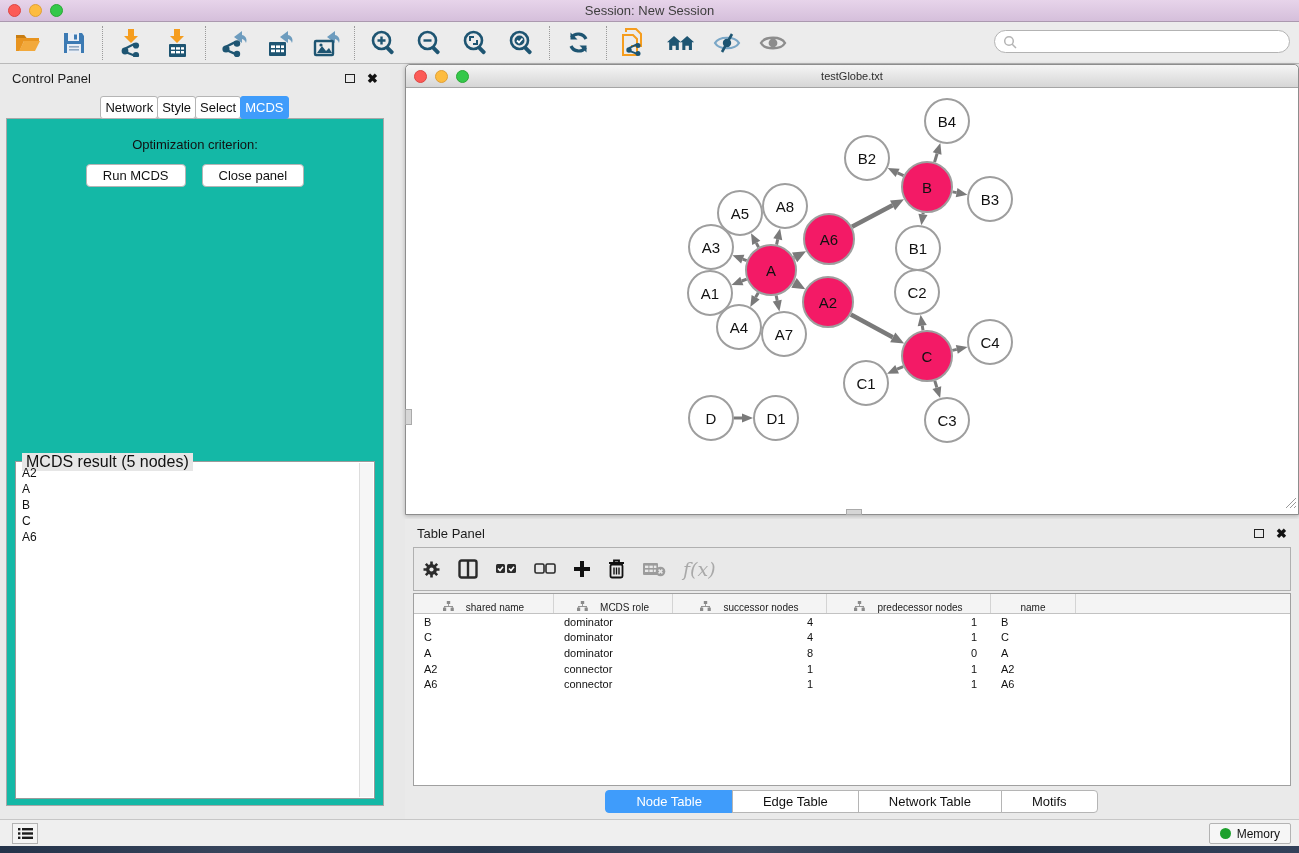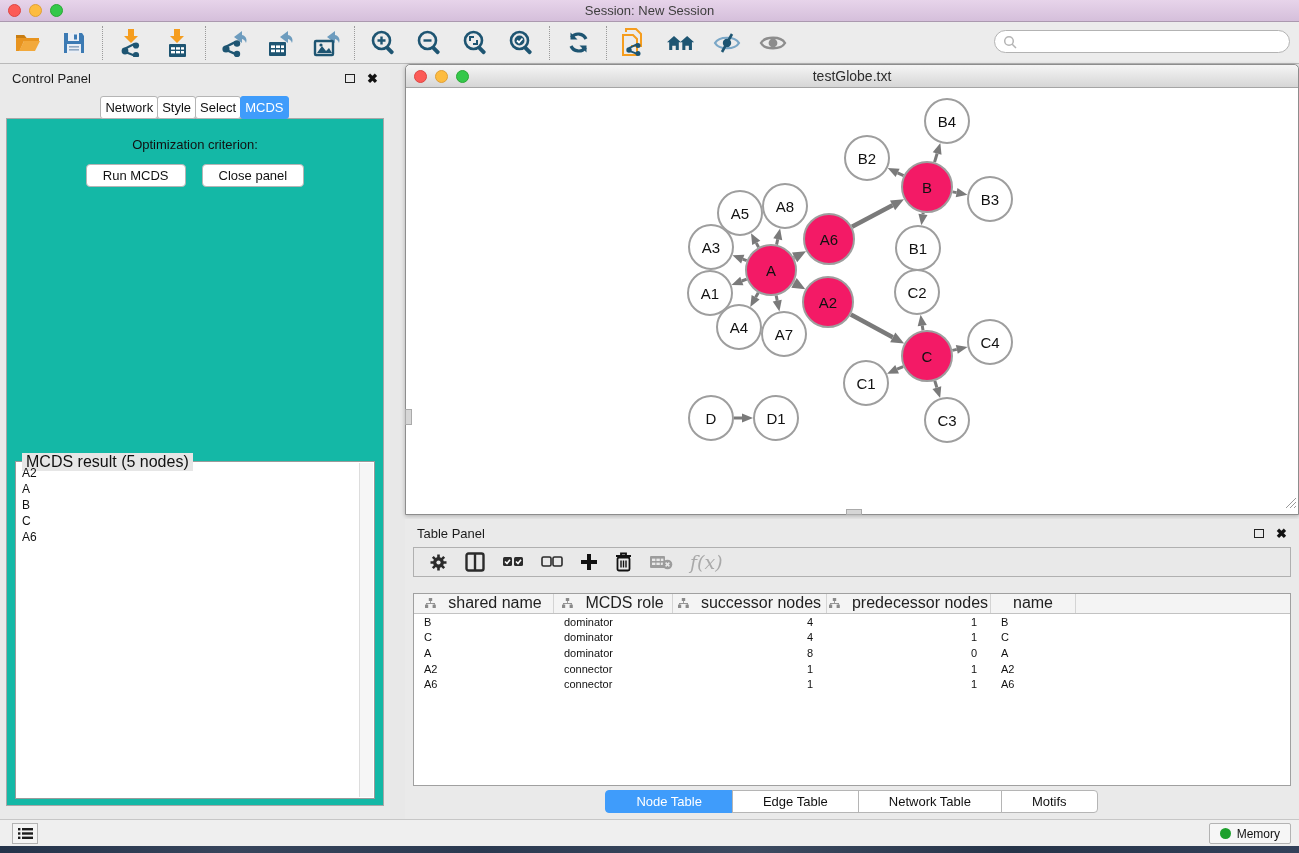--- a/index.html
+++ b/index.html
@@ -59,35 +59,35 @@
     font-size:12px; color:#111; padding-left:5px; }
   .result-list div { line-height:16px; }
   .result-scroll { position:absolute; top:1px; bottom:1px; right:1px; width:14px; background:#f6f6f6; border-left:1px solid #ddd; }
 
   
   .net-frame { position:absolute; left:405px; top:64px; width:894px; height:451px;
     border:1px solid #8d8d8d; border-radius:5px 5px 0 0; background:#fff; box-shadow:0 1px 4px rgba(0,0,0,.25); }
   .net-titlebar { height:23px; background:linear-gradient(#f5f5f5,#d6d6d6); border-bottom:1px solid #a5a5a5;
     border-radius:5px 5px 0 0; position:relative; display:flex; align-items:center; }
   .net-titlebar .lights { top:5px; }
-  .net-titlebar .title { width:100%; text-align:center; font-size:14px; color:#2e2e2e; }
+  .net-titlebar .title { width:100%; text-align:center; font-size:11px; color:#2e2e2e; }
   .net-canvas { position:absolute; left:0; top:24px; right:0; bottom:0; background:#fff; overflow:hidden; }
   .resize-corner { position:absolute; right:1px; bottom:1px; }
   .grip-left { position:absolute; left:-1px; top:344px; width:7px; height:16px; background:#d6d6d6; border:1px solid #aaa; }
   .grip-bottom { position:absolute; left:440px; bottom:-1px; width:16px; height:6px; background:#d6d6d6; border:1px solid #aaa; }
 
   
   .table-panel { position:absolute; left:405px; top:519px; width:894px; height:300px; background:#eaeaea; }
-  .tp-toolbar { position:absolute; left:8px; right:8px; top:28px; height:30px; border:1px solid #b0b0b0;
-    background:#e9e9e9; display:flex; align-items:center; gap:17px; padding-left:15px; }
+  .tp-toolbar { position:absolute; left:8px; right:8px; top:28px; height:44px; border:1px solid #b0b0b0;
+    background:#e9e9e9; display:flex; align-items:center; gap:17px; padding-left:8px; }
   .tp-btn { display:flex; align-items:center; justify-content:center; }
   .fx { font-family:"DejaVu Serif", serif; font-style:italic; font-size:19px; color:#a9a9a9; }
   .tp-table { position:absolute; left:8px; right:8px; top:74px; bottom:33px; border:1px solid #a0a0a0; background:#fff; overflow:hidden; }
   .thead { display:flex; height:20px; background:#f4f4f4; border-bottom:1px solid #c2c2c2; }
-  .th { display:flex; align-items:flex-start; justify-content:center; gap:12px; font-size:16px; color:#222;
+  .th { display:flex; align-items:flex-end; justify-content:center; gap:12px; font-size:10px; color:#222;
     border-right:1px solid #d4d4d4; }
   .trow { display:flex; height:15.6px; }
   .td { font-size:11px; color:#111; display:flex; align-items:center; }
   .td.al { justify-content:flex-start; padding-left:10px; }
   .td.ar { justify-content:flex-end; padding-right:14px; }
   .tp-tabs { position:absolute; left:0; right:0; bottom:6px; display:flex; justify-content:center; }
   .seg { font-size:13px; color:#111; background:#fff; border:1px solid #b5b5b5; padding:3px 30px; margin-left:-1px; }
   .seg:first-child { border-radius:4px 0 0 4px; }
   .seg:last-child { border-radius:0 4px 4px 0; }
   .seg.active { background:#3f9cfb; border-color:#3f9cfb; color:#fff; }

